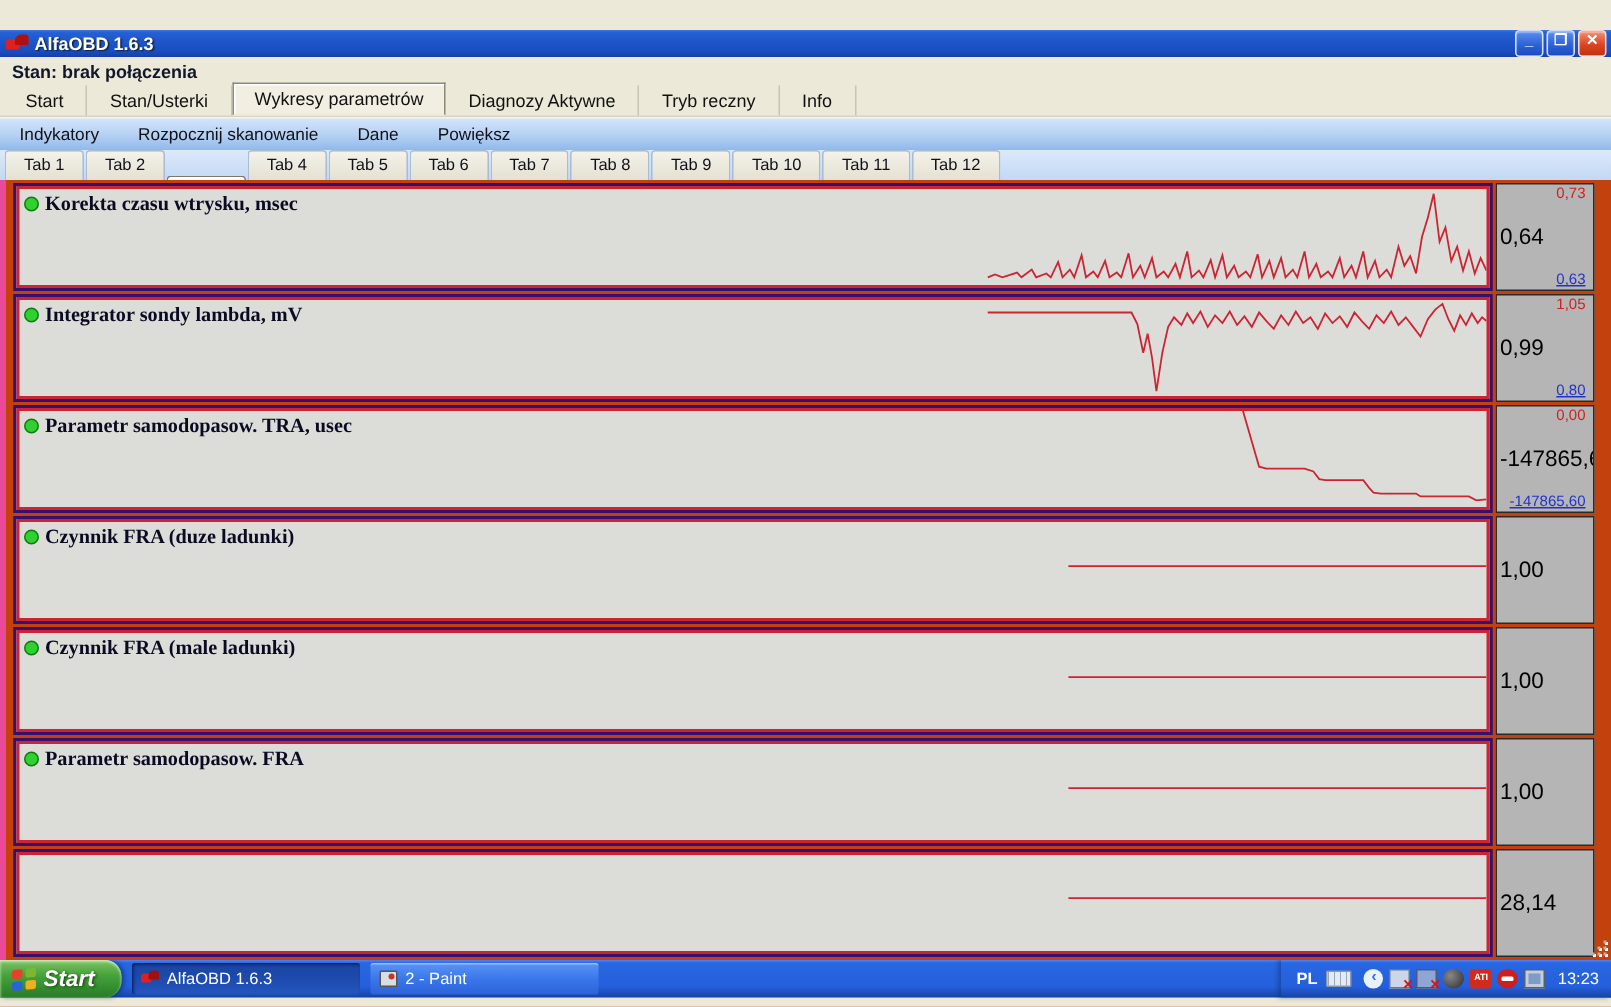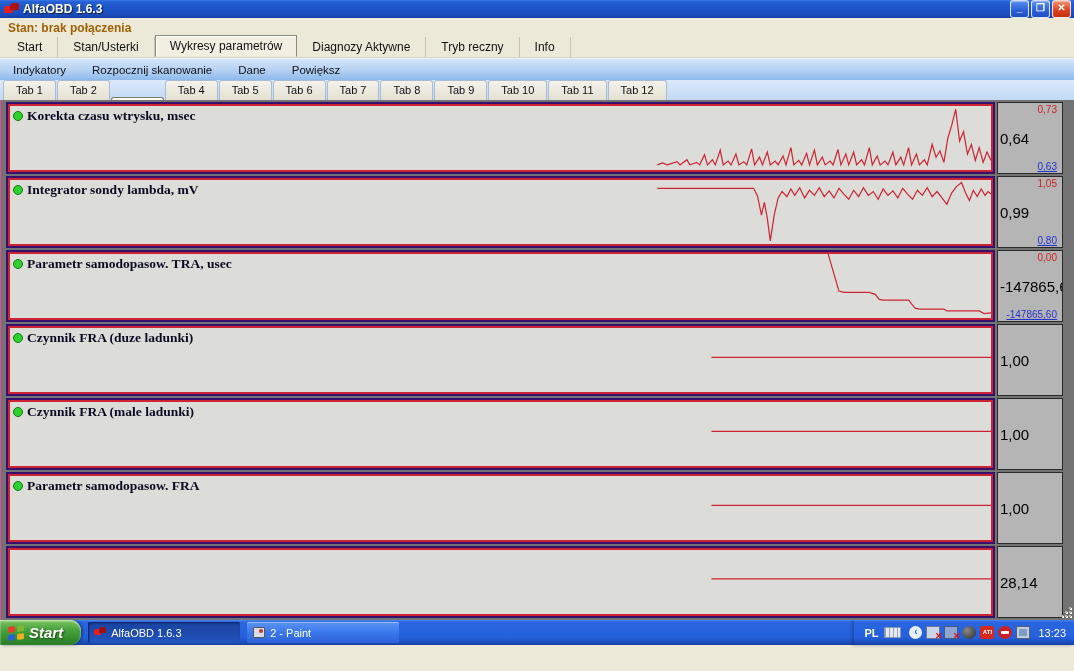--- a/index.html
+++ b/index.html
@@ -1,39 +1,39 @@
 <!DOCTYPE html>
 <html><head>
 <meta charset="utf-8">
 <style>
   * { margin:0; padding:0; box-sizing:border-box; }
   html,body { width:1074px; height:671px; overflow:hidden; background:#ece9d8;
     font-family:"Liberation Sans", sans-serif; }
-  #window { width:1074px; height:553px; display:flex; flex-direction:column; }
+  #window { width:1074px; height:553px; display:flex; flex-direction:column;margin-top:20px; }
 
   
   .titlebar { height:22px; display:flex; align-items:center; padding:0 3px 0 4px;
     background:linear-gradient(180deg,#3a77e8 0%,#2560d2 10%,#1e55c8 45%,#1a4cbe 80%,#1640a8 100%); }
   .app-icon { width:15px; height:13px; margin-right:4px; position:relative; flex:0 0 auto; }
   .app-icon::before { content:""; position:absolute; left:0; top:3px; width:9px; height:7px;
     background:#e02020; border-radius:2px 4px 1px 1px; }
   .app-icon::after { content:""; position:absolute; left:6px; top:0; width:9px; height:7px;
     background:#b01010; border-radius:4px 2px 1px 1px; }
   .title-text { color:#fff; font-weight:bold; font-size:12px; text-shadow:1px 1px 1px #123; }
   .tb-spacer { flex:1; }
   .tb-btn { width:19px; height:18px; margin-left:2px; border-radius:3px; border:1px solid #ffffffcc;
     color:#fff; font-size:10px; line-height:16px; text-align:center; font-weight:bold;
     background:linear-gradient(180deg,#5a8ef0 0%,#2e62d8 55%,#1d4cc0 100%);
     box-shadow:inset 0 1px 1px #ffffff66; }
   .tb-btn.close { background:linear-gradient(180deg,#f09070 0%,#dd4422 55%,#c03010 100%); }
   .tb-btn span { display:block; transform:translateY(-1px); }
 
   
   .statusbar { height:19px; padding:3px 0 0 8px; background:#ece9d8;
-    color:#a16207; font-weight:bold; font-size:12px; }
+    color:#0f172a; font-weight:bold; font-size:12px; }
 
   
   .main-tabs { height:23px; display:flex; align-items:flex-end; background:#ece9d8;
     padding-left:2px; border-bottom:1px solid #d8d4c0; }
   .main-tab { padding:3px 15px; font-size:12px; color:#111; border-right:1px solid #c8c4b0;
     cursor:default; }
   .main-tab.selected { border:1px solid #8a8a7a; border-bottom:1px solid #ece9d8;
     background:#f2efe2; box-shadow:inset 1px 1px 0 #fff; padding:3px 14px; }
 
   
@@ -45,22 +45,22 @@
   
   .tabstrip { height:22px; display:flex; align-items:flex-end; padding-left:3px;
     background:linear-gradient(180deg,#dcE9fb 0%,#c2d8f4 100%); }
   .strip-tab { padding:2px 12px; font-size:11px; color:#101018; margin-right:1px;
     border:1px solid #a8bcd4; border-bottom:none; border-radius:3px 3px 0 0;
     background:linear-gradient(180deg,#f4f2ea 0%,#e4e1d2 100%); line-height:15px; }
   .strip-tab.selected { background:#fcfbf4; border-color:#7a7a6a;
     box-shadow:inset 1px 1px 0 #fff; position:relative; top:17px; }
 
   
-  .charts { flex:1; background:#737373; padding:2px 11px 0 5px; position:relative;
-    border-left:1px solid #ec4899; }
+  .charts { flex:1; background:#c2410c; padding:2px 11px 0 5px; position:relative;
+    border-left:4px solid #ec4899; }
   .panel { height:72px; margin-bottom:2px; display:flex; }
   .chart-box { flex:1; border:2px solid #35106e; background:#35106e; position:relative; }
   .chart-surface { position:absolute; inset:0; border:2px solid #cc2433; background:#dcdcd8; }
   .chart-svg { position:absolute; inset:0; width:100%; height:100%; display:block; }
   .panel-label-row { position:absolute; top:2px; left:3px; display:flex; align-items:center;
     z-index:2; }
   .status-dot { width:10px; height:10px; border-radius:50%; background:#2ed12e;
     border:1px solid #117a11; margin-right:4px; flex:0 0 auto; }
   .panel-label { font-family:"Liberation Serif", serif; font-weight:bold; font-size:13.5px;
     color:#0a0a22; white-space:nowrap; }

